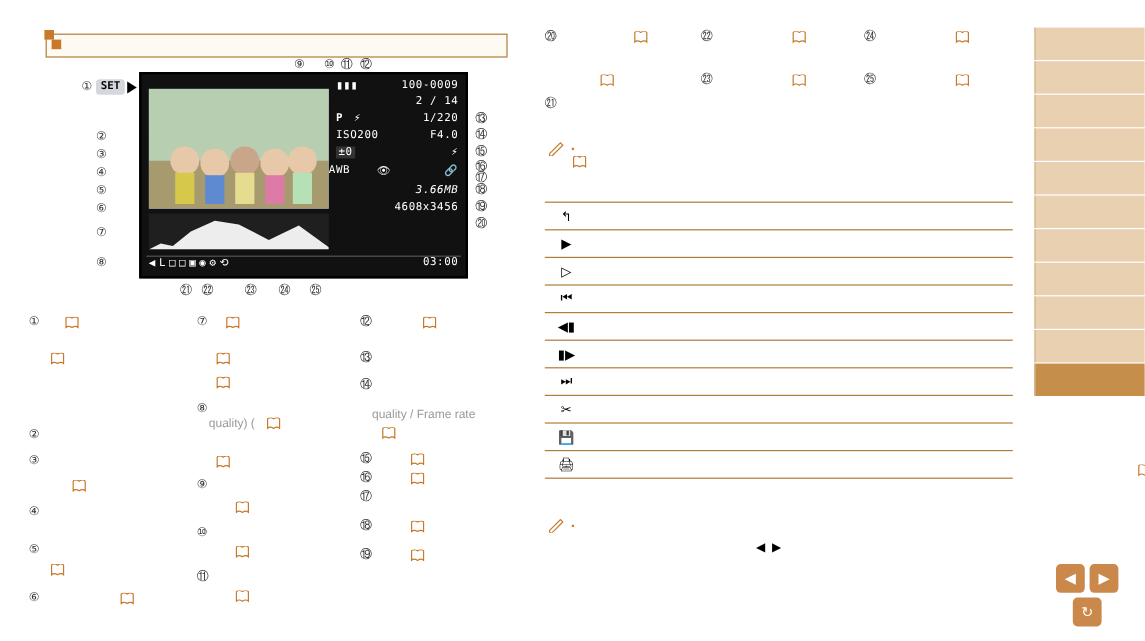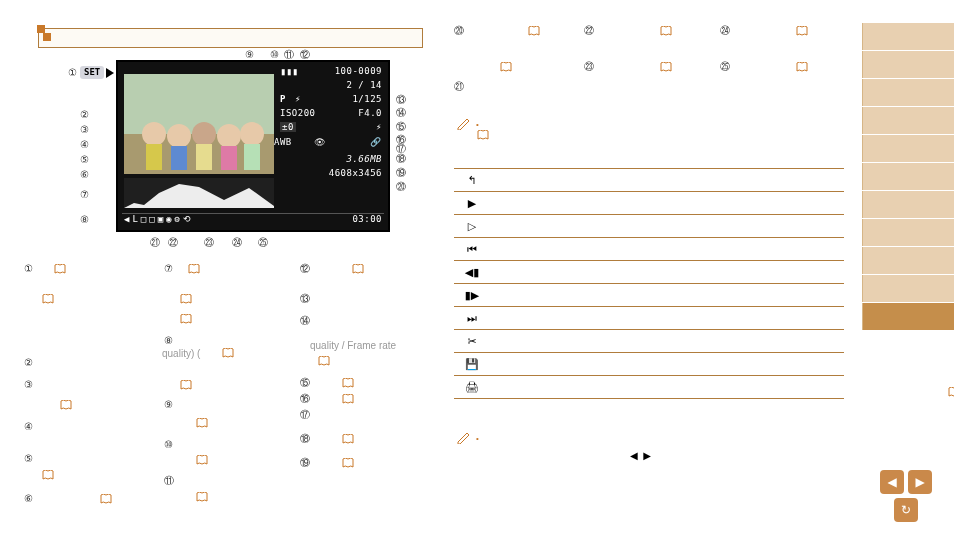--- a/index.html
+++ b/index.html
@@ -81,21 +81,21 @@
     <svg viewBox="0 0 150 30">
           <path d="M0 30 L10 25 L20 27 L35 15 L55 6 L75 9 L100 22 L125 10 L150 28 L150 30 Z" fill="#ededed"></path>
         </svg>
   </div>
 
   <span class="icon" style="left:162px; top:4px;">▮▮▮</span>
   <span class="txt" style="right:6px; top:4px;">100-0009</span>
   <span class="txt" style="right:6px; top:18px;">2 / 14</span>
   <span class="txt" style="left:162px;top:32px;font-weight:bold;">P</span>
   <span class="txt" style="left:174px;top:32px;width:12px;text-align:center;">⚡</span>
-  <span class="txt" style="right:6px; top:32px;">1/125</span>
+  <span class="txt" style="right:6px; top:32px;">1/220</span>
   <span class="txt" style="left:162px;top:46px;">ISO200</span>
   <span class="txt" style="right:6px; top:46px;">F4.0</span>
   <span class="txt" style="left:162px;top:60px;background:#333;padding:0 2px;">±0</span>
   <span class="txt" style="right:6px; top:60px;">⚡</span>
   <span class="txt" style="left:156px;top:75px;">AWB</span>
   <span class="txt" style="left:196px;top:75px;">👁</span>
   <span class="txt" style="right:6px; top:75px;">🔗</span>
   <span class="txt" style="right:6px; top:92px;font-style:italic;">3.66MB</span>
   <span class="txt" style="right:6px; top:106px;">4608x3456</span>
   <hr style="position:absolute;left:4px;right:4px;top:146px;border:0;border-top:1px solid #555;">
@@ -159,21 +159,21 @@
 <span class="booklet" style="position:absolute;left:188px;top:264px;"><svg viewBox="0 0 12 10">
         <path d="M1 1 Q3 -1 6 1 Q9 -1 11 1 V9 Q9 7 6 9 Q3 7 1 9 Z"></path>
       </svg></span>
 <span class="booklet" style="position:absolute;left:180px;top:294px;"><svg viewBox="0 0 12 10">
         <path d="M1 1 Q3 -1 6 1 Q9 -1 11 1 V9 Q9 7 6 9 Q3 7 1 9 Z"></path>
       </svg></span>
 <span class="booklet" style="position:absolute;left:180px;top:314px;"><svg viewBox="0 0 12 10">
         <path d="M1 1 Q3 -1 6 1 Q9 -1 11 1 V9 Q9 7 6 9 Q3 7 1 9 Z"></path>
       </svg></span>
 <span class="cnum" style="left:164px; top:336px;">⑧</span>
-<span class="txt-piece" style="left:162px; top:348px; color:#999;text-align:right;">quality) (</span>
+<span class="txt-piece" style="left:174px; top:348px; color:#999;text-align:right;">quality) (</span>
 <span class="booklet" style="position:absolute;left:222px;top:348px;"><svg viewBox="0 0 12 10">
         <path d="M1 1 Q3 -1 6 1 Q9 -1 11 1 V9 Q9 7 6 9 Q3 7 1 9 Z"></path>
       </svg></span>
 <span class="booklet" style="position:absolute;left:180px;top:380px;"><svg viewBox="0 0 12 10">
         <path d="M1 1 Q3 -1 6 1 Q9 -1 11 1 V9 Q9 7 6 9 Q3 7 1 9 Z"></path>
       </svg></span>
 <span class="cnum" style="left:164px; top:400px;">⑨</span>
 <span class="booklet" style="position:absolute;left:196px;top:418px;"><svg viewBox="0 0 12 10">
         <path d="M1 1 Q3 -1 6 1 Q9 -1 11 1 V9 Q9 7 6 9 Q3 7 1 9 Z"></path>
       </svg></span>

